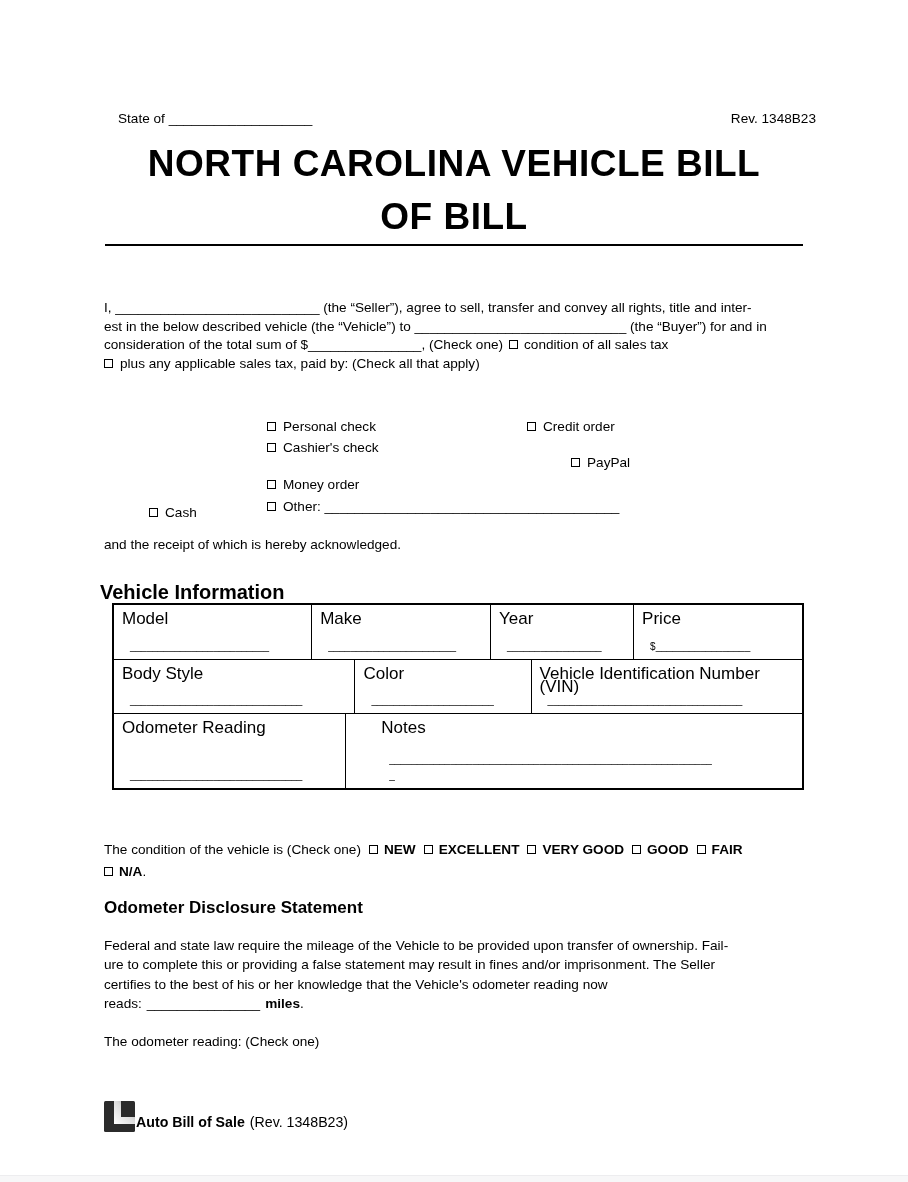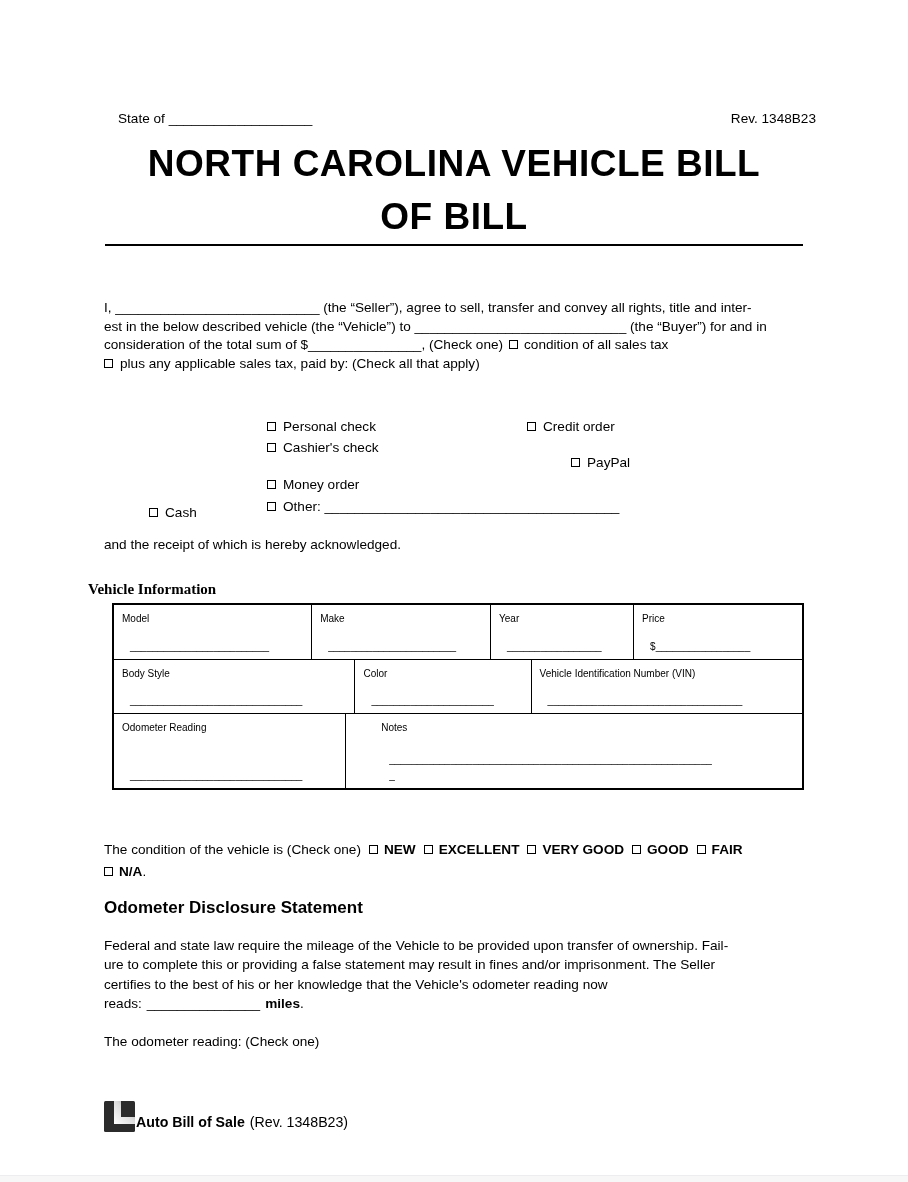--- a/index.html
+++ b/index.html
@@ -25,27 +25,27 @@
   .cb.lead { margin-right:7px; }
 
   
   .payments { position:absolute; top:420px; left:104px; width:710px; height:112px; font-size:13.6px; }
   .popt { position:absolute; white-space:nowrap; line-height:14px; }
   .blank { letter-spacing:0; white-space:pre; }
 
   .receipt { position:absolute; top:537px; left:104px; font-size:13.6px; }
 
   
-  .vi-heading { position:absolute; top:581px; left:88px; font-size:15px; font-weight:700;font-family:Liberation Serif, serif; }
+  .vi-heading { position:absolute; top:581px; left:100px; font-size:20px; font-weight:700; }
   .vtable { position:absolute; top:603px; left:112px; width:692px; border:2px solid #000; }
   .trow { display:flex; border-bottom:1.6px solid #000; }
   .trow:last-child { border-bottom:none;gap:27px; }
   .tcell { display:flex; flex-direction:column; justify-content:space-between; padding:7px 8px 6px 8px; border-right:1.6px solid #000; overflow:hidden; }
   .tcell:last-child { border-right:none; }
-  .clabel { font-size:10px; line-height:13px; }
+  .clabel { font-size:17px; line-height:13px; }
   .cline { font-size:10px; line-height:12px; white-space:pre;margin-left:8px; }
   .r1 .tcell { height:54px; }
   .r2 .tcell { height:53px; }
   .r3 .tcell { height:74px; }
   .w-model{width:28.8%;} .w-make{width:26.0%;} .w-year{width:20.8%;} .w-price{width:24.4%;}
   .w-body{width:35.1%;} .w-color{width:25.6%;} .w-vin{width:39.3%;}
   .w-odo{width:35.1%;} .w-notes{width:64.9%;}
   .notes-lines { margin-top:auto; }
   .notes-lines .cline + .cline { margin-top:4px; }
 

